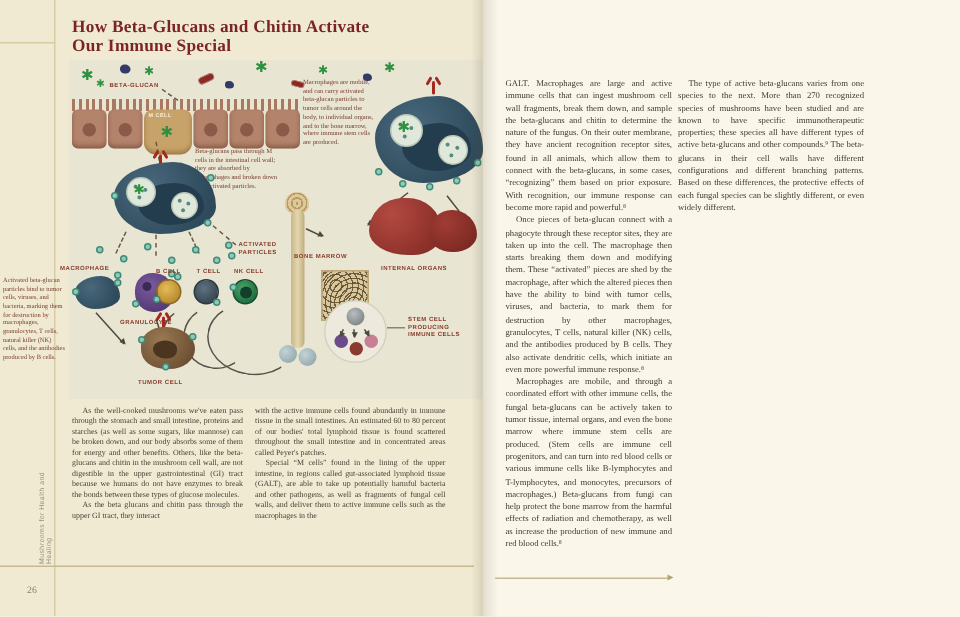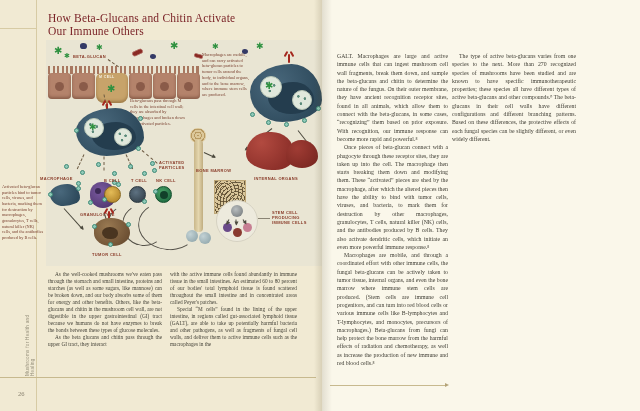--- a/index.html
+++ b/index.html
@@ -13,21 +13,21 @@
     background:linear-gradient(90deg,rgba(0,0,0,0) 0%,rgba(95,82,48,.16) 42%,rgba(60,50,30,.10) 55%,rgba(0,0,0,0) 100%);}
   .margin-vline{position:absolute;left:36px;top:0;width:1px;height:411px;background:#d7cba4;}
   .margin-hline{position:absolute;left:0;top:28px;width:36px;height:1px;background:#d7cba4;}
   .rule{position:absolute;height:1px;background:#c7b98e;}
   .rule-tip{position:absolute;width:0;height:0;border-left:4px solid #b4a378;
     border-top:2px solid transparent;border-bottom:2px solid transparent;}
   .spine{position:absolute;left:25px;top:296px;height:80px;writing-mode:vertical-rl;transform:rotate(180deg);
     font-family:"Liberation Sans",sans-serif;font-size:4.6px;color:#97917c;letter-spacing:.3px;}
   .folio{position:absolute;left:18px;top:390px;font-size:6.5px;color:#8a8370;}
   
-  .title{position:absolute;left:48px;top:12px;width:270px;color:#7b2428;font-weight:normal;
+  .title{position:absolute;left:48px;top:12px;width:270px;color:#7b2428;font-weight:bold;
     font-size:11.5px;line-height:1.16;letter-spacing:.2px;}
   
   .col{position:absolute;text-align:justify;color:#46443a;}
   .col p{margin:0;}
   .col p.ind{text-indent:7px;}
   .coll{font-size:5.3px;line-height:7px;}
   .colr{font-size:5.8px;line-height:8.3px;color:#3e3c33;}
   
   .diagram{position:absolute;left:46px;top:40px;width:276px;height:226px;background:#e9e5d3;}
   .dlabel{position:absolute;font-family:"Liberation Sans",sans-serif;font-weight:bold;
@@ -84,21 +84,21 @@
 <div class="spread">
 
   <div class="page-left">
     <div class="margin-vline"></div>
     <div class="margin-hline"></div>
     <div class="spine">Mushrooms for Health and Healing</div>
     <div class="folio">26</div>
 
     <div class="title">
       <div>How Beta-Glucans and Chitin Activate</div>
-      <div>Our Immune Others</div>
+      <div>Our Immune Special</div>
     </div>
 
     <div class="diagram">
 
       <span class="glu" style="left:8px;top:6px;font-size:10px">✱</span>
       <span class="glu" style="left:50px;top:4px;font-size:8px">✱</span>
       <span class="glu" style="left:124px;top:1px;font-size:10px">✱</span>
       <span class="glu" style="left:166px;top:3px;font-size:8px">✱</span>
       <span class="glu" style="left:210px;top:2px;font-size:9px">✱</span>
       <span class="glu" style="left:66px;top:56px;font-size:8px">✱</span>

